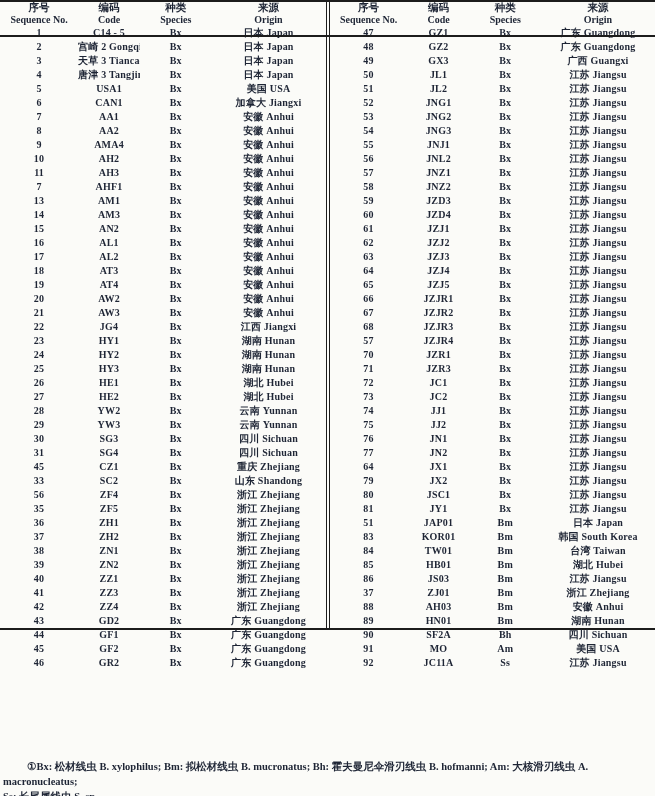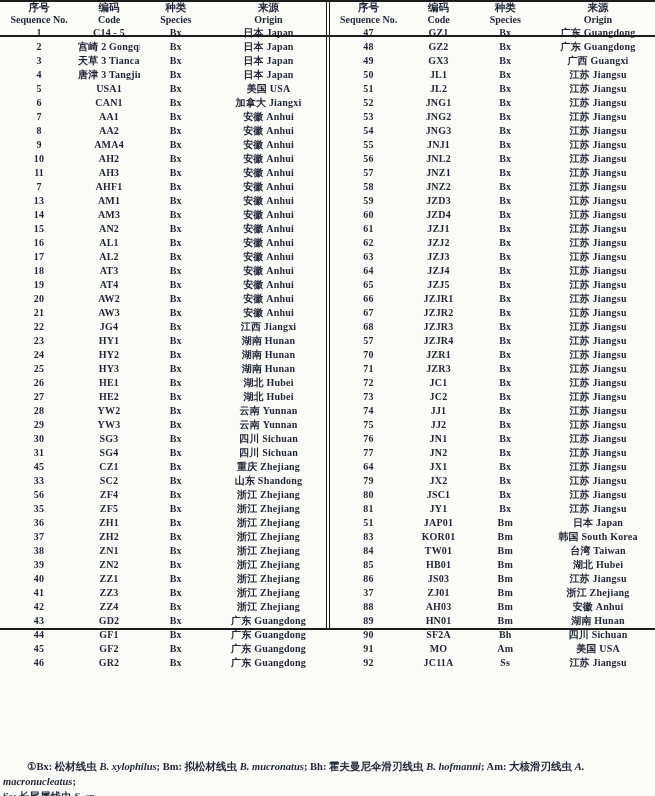--- a/index.html
+++ b/index.html
@@ -31,21 +31,21 @@
     text-align:center;font-size:10px;font-weight:bold;
     white-space:nowrap;overflow:hidden;letter-spacing:0.2px;
   }
   .c0{width:24%;} .c1{width:19%;} .c2{width:22%;} .c3{width:35%;}
   .footnote{
     position:absolute;left:0;top:757px;width:655px;box-sizing:border-box;
     padding:2px 3px 0 3px;font-size:10.5px;line-height:15px;font-weight:bold;
   }
   .fn-line1{text-indent:24px;}
   .fn-line2{text-indent:0;}
-  .it{font-style:italic;}
+  .it{}
 </style>
 </head>
 <body>
 
 <div class="page">
 
   <div class="table-wrap">
 
     <div class="half">
       <div class="thead">

